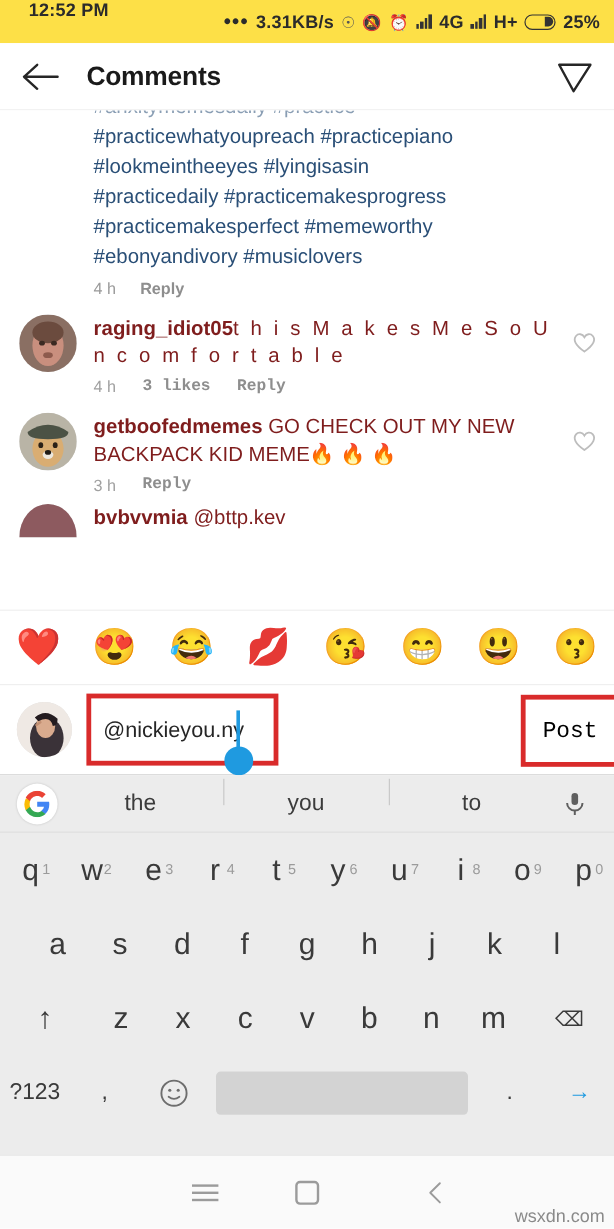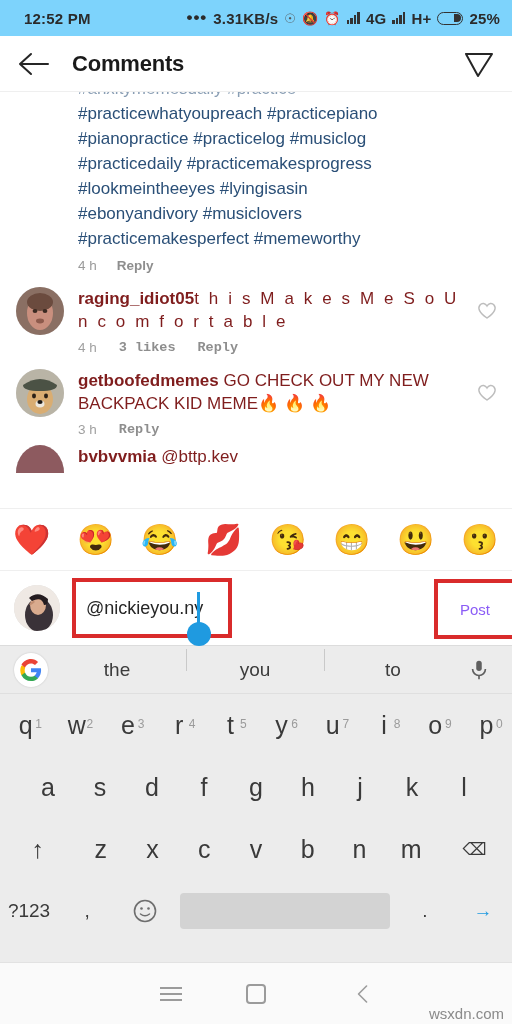--- a/index.html
+++ b/index.html
@@ -7,23 +7,23 @@
     width:512px; height:1024px;
     font-family:"Liberation Sans", sans-serif;
     background:#ffffff;
     overflow:hidden;
   }
   #screen { position:relative; width:512px; height:1024px; background:#fff; }
 
   
   .statusbar {
     height:36px; width:100%;
-    display:flex; align-items:center;
+    display:flex; 
     padding:0 12px;
-    background:#7dd3fc;
+    background:#fde047;
     color:#2b2b2b;
     font-size:15px; font-weight:bold;
     letter-spacing:0.2px;
   }
   .sb-time { margin-left:12px; }
   .sb-right { margin-left:auto; display:flex; align-items:center; gap:6px; }
   .sb-dots { letter-spacing:1px; font-size:17px; line-height:10px; }
   .sb-icon { font-size:13px; font-weight:normal; color:#555; }
   .bars { display:inline-flex; align-items:flex-end; gap:1px; height:12px; }
   .bars i { display:block; width:2.5px; background:#333; }
@@ -123,21 +123,21 @@
   .caret-handle {
     position:absolute; left:111px; top:40px;
     width:24px; height:24px; border-radius:50%; background:#1f9ae0;
   }
   .post-wrap {
     position:absolute; right:-4px; top:8px;
     width:82px; height:60px;
     border:4px solid #d92b2b; background:#fff;
     display:flex; align-items:center; justify-content:center;
   }
-  .post-label { font-size:15px; color:#8b5cf6; }
+  .post-label { font-size:19px; color:#000000;font-family:Liberation Mono, monospace; }
 
   
   .keyboard {
     position:absolute; top:646px; left:0; right:0; height:316px;
     background:#ececec;
   }
   .suggest {
     height:48px; display:flex; align-items:center;
     border-bottom:1px solid #dfdfdf;
   }
@@ -239,25 +239,24 @@
         <path d="M2 5 L28 5 L14 27 Z" stroke="#262626" stroke-width="2" fill="none" stroke-linejoin="round"></path>
       </svg>
     </span>
   </div>
 
   <div class="feed">
 
     <div class="hashtag-block">
       <div class="cut">#anxitymemesdaily #practice</div>
       <div>#practicewhatyoupreach #practicepiano</div>
-      <div>#pianopractice #practicelog #musiclog</div>
+      <div>#lookmeintheeyes #lyingisasin</div>
       <div>#practicedaily #practicemakesprogress</div>
-      <div>#lookmeintheeyes #lyingisasin</div>
+      <div>#practicemakesperfect #memeworthy</div>
       <div>#ebonyandivory #musiclovers</div>
-      <div>#practicemakesperfect #memeworthy</div>
     </div>
     <div class="meta-row">
       <span>4 h</span>
       <span class="strong">Reply</span>
     </div>
 
     <div class="comment">
       <div class="avatar">
         <svg class="av-img" viewBox="0 0 48 48">
           <rect width="48" height="48" fill="#8a6f63"></rect>

